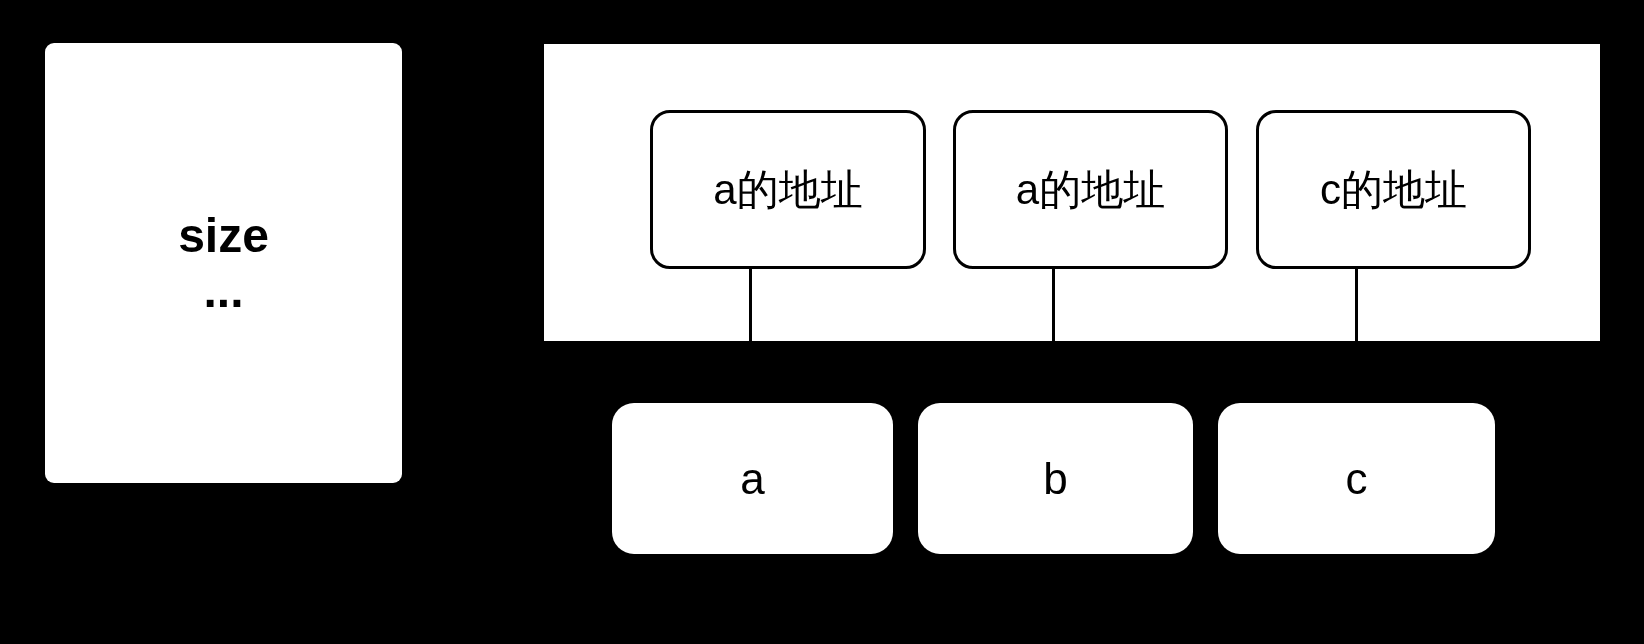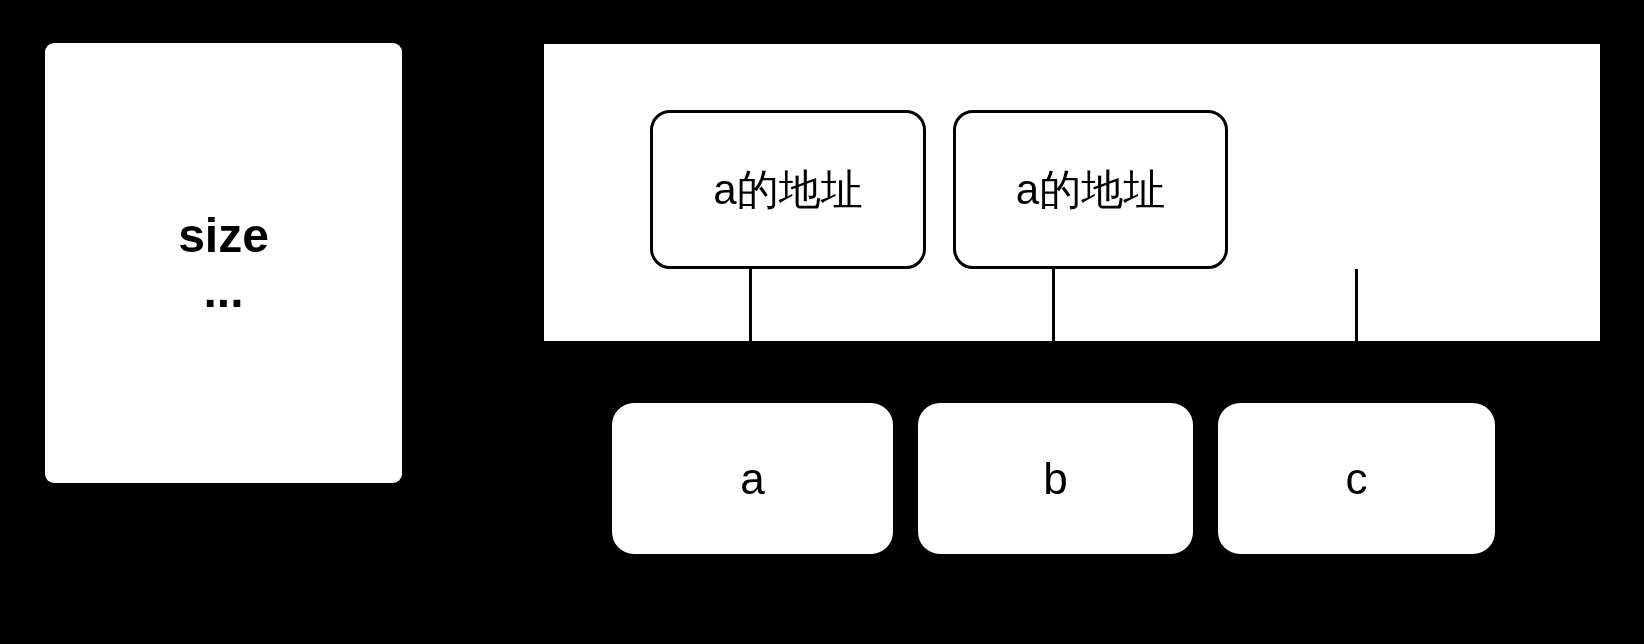--- a/index.html
+++ b/index.html
@@ -92,20 +92,23 @@
   </div>
 
   <div class="mem-strip"></div>
 
   <div class="addr-box addr-a">
     <span>a的地址</span>
   </div>
   <div class="addr-box addr-b">
     <span>a的地址</span>
   </div>
+  <div class="addr-box addr-c">
+    <span>c的地址</span>
+  </div>
 
   <div class="connector conn-a"></div>
   <div class="connector conn-b"></div>
   <div class="connector conn-c"></div>
 
   <div class="val-box val-a">
     <span>a</span>
   </div>
   <div class="val-box val-b">
     <span>b</span>

